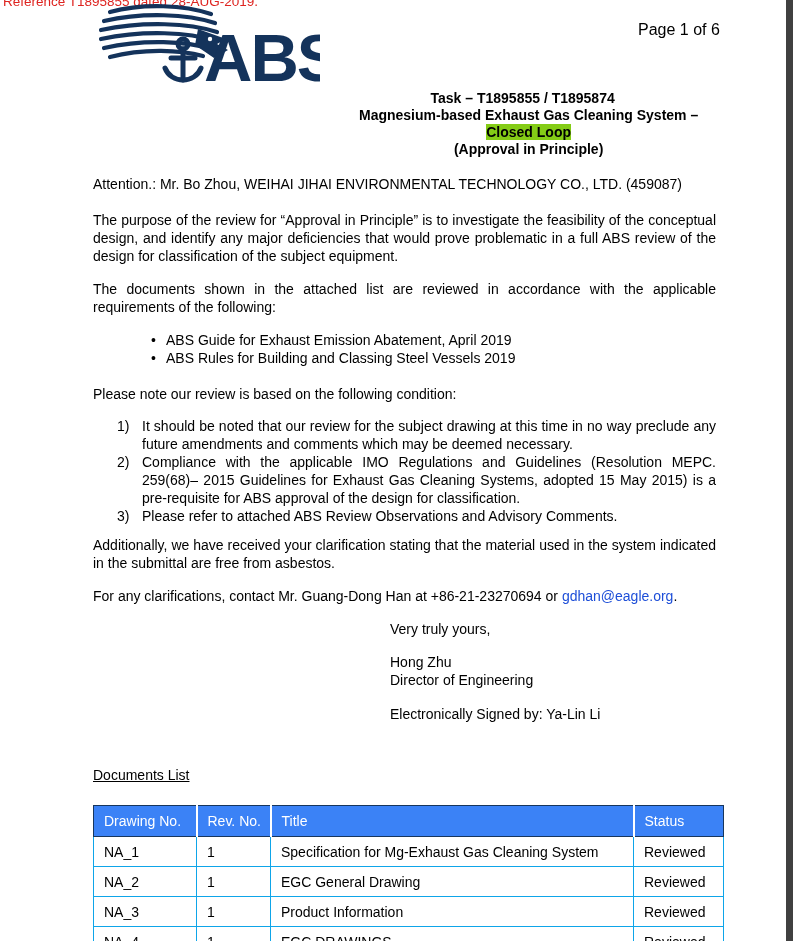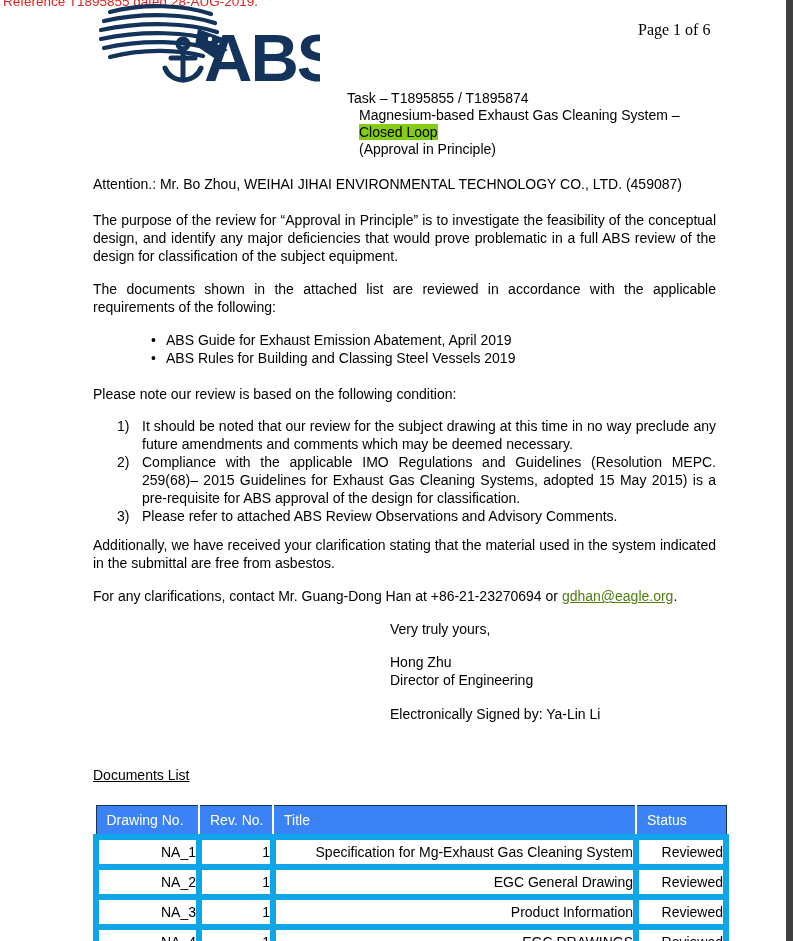--- a/index.html
+++ b/index.html
@@ -10,60 +10,60 @@
     font-family:"Liberation Sans", sans-serif;
     color:#000;
   }
   .ref-note {
     position:absolute; left:3px; top:-6px;
     color:#de2420; font-size:13.5px; white-space:nowrap; z-index:1;
   }
   .logo-wrap { position:absolute; left:88px; top:2px; width:232px; height:90px; z-index:2; }
   .page-num {
     position:absolute; left:638px; top:21px;
-    font-family:Liberation Serif, serif; font-size:16px;
+    font-family:Liberation Sans, sans-serif; font-size:16px;
   }
   .task-block {
     position:absolute; left:347px; top:90px;
-    font-weight:normal; font-size:14px; line-height:17px; white-space:nowrap;
+    font-weight:bold; font-size:14px; line-height:17px; white-space:nowrap;text-align:center;
   }
   .task-indent { padding-left:12px; }
   .hl { background:#84cc16; }
   .para {
     position:absolute; left:93px; width:623px;
     font-size:14px; line-height:18px; text-align:justify;
   }
   .nowrapline { white-space:nowrap; text-align:left; }
   .bullet-list { position:absolute; left:141px; width:560px; font-size:14px; line-height:18px; }
   .bullet-item { display:flex;text-align:center; }
   .bullet-item::before { content:"\2022"; width:25px; flex:0 0 25px; }
   .num-list { position:absolute; left:117px; width:599px; font-size:14px; line-height:18px; }
   .num-item { display:flex; }
   .num-item .num { width:25px; flex:0 0 25px; }
   .num-item .txt { flex:1; text-align:justify; }
-  .doc-link { color:#4d7c0f; text-decoration:underline; cursor:pointer; }
+  .doc-link { color:#1d4ed8; cursor:pointer; }
   .sig { position:absolute; left:390px; font-size:14px; line-height:18px; }
   .docs-heading {
     position:absolute; left:93px; top:767px;
     font-size:14px; text-decoration:underline;
   }
   table.docs {
     position:absolute; left:93px; top:805px;
     border-collapse:collapse; table-layout:fixed; width:630px;
     font-size:14px;
   }
   table.docs th {
     background:#3b82f6; color:#fff; font-weight:normal; text-align:left;
     height:31px; padding:0 0 0 10px; border:1px solid #17365d;
     border-right:2px solid #fff;
   }
   table.docs th:last-child { border-right:1px solid #17365d; }
   table.docs td {
-    border:6px solid #0ea5e9; height:30px; padding:0 0 0 10px;
-    background:#fff; overflow:hidden; white-space:nowrap;text-align:right;
+    border:1px solid #0ea5e9; height:30px; padding:0 0 0 10px;
+    background:#fff; overflow:hidden; white-space:nowrap;
   }
   .col-drawing { width:103px; } .col-rev { width:74px; }
   .col-title { width:363px; } .col-status { width:90px; }
   .edge-bar {
     position:absolute; right:0; top:0; width:7px; height:941px;
     background:#404040;
   }
 </style>
 </head>
 <body>

